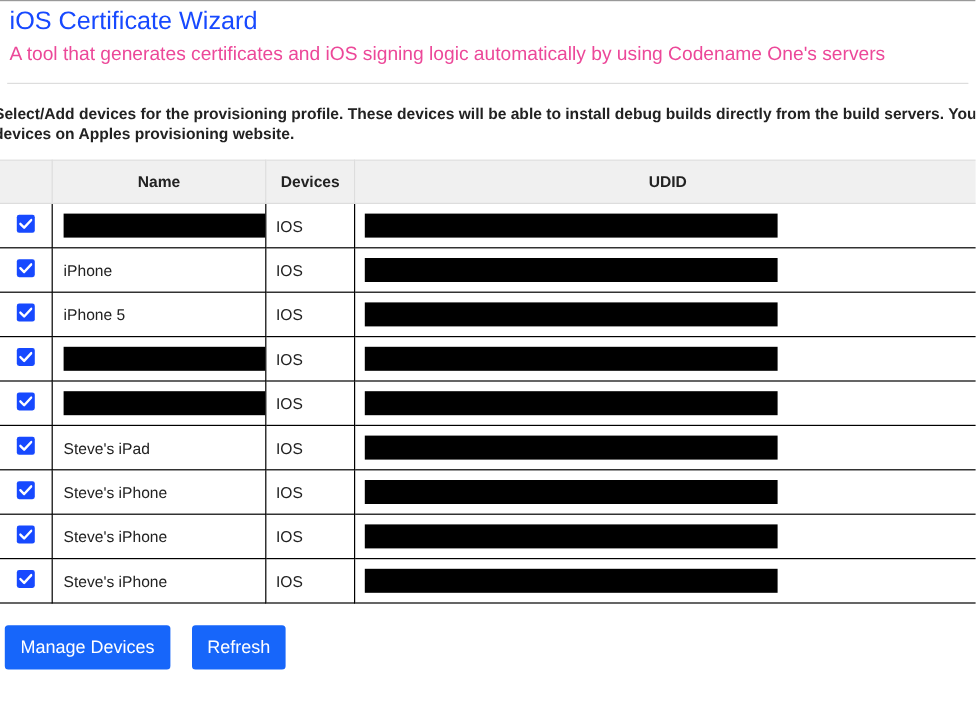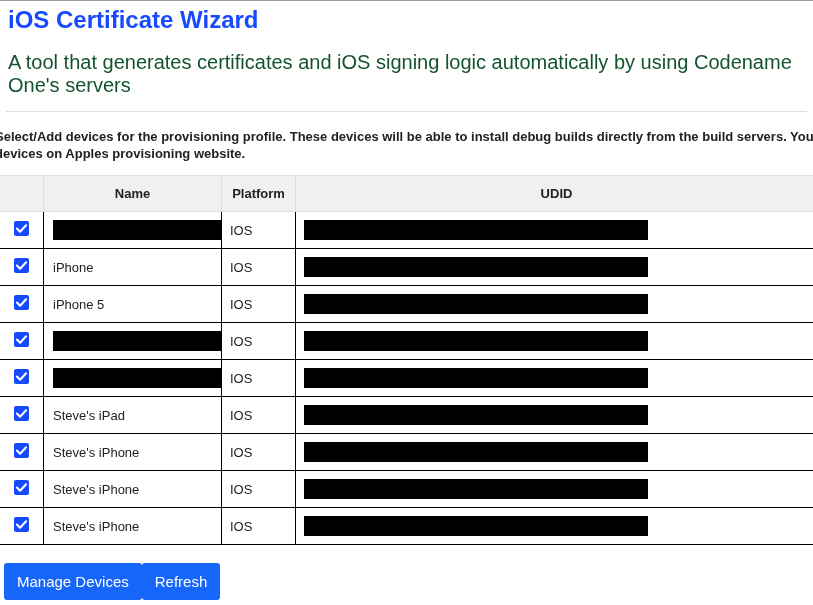--- a/index.html
+++ b/index.html
@@ -20,27 +20,27 @@
     .top-border {
       height: 1px;
       background: #999;
       width: 100%;
     }
     .header {
       padding: 5px 8px 14px 8px;
     }
     .title {
       color: #1749ff;
-      font-size: 24px;
-      font-weight: bold;
-      margin-bottom: 17px;
+      font-size: 21px;
+      font-weight: normal;
+      margin-bottom: 7px;
     }
     .subtitle {
-      color: #14532d;
-      font-size: 20px;
+      color: #ec4899;
+      font-size: 16px;
     }
     .divider {
       height: 1px;
       background: #ddd;
       margin: 0 6px;
     }
     .instructions {
       font-size: 13px;
       font-weight: bold;
       color: #222;
@@ -119,20 +119,21 @@
     }
     .redacted-udid {
       background: #000;
       width: 344px;
       height: 20px;
       display: block;
     }
     .button-row {
       padding: 18px 0 0 4px;
       display: flex;
+      gap: 18px;
     }
     .btn {
       background: #1766fa;
       color: #fff;
       border: none;
       padding: 10px 13px;
       font-size: 15px;
       border-radius: 3px;
       cursor: pointer;
       font-family: inherit;
@@ -155,21 +156,21 @@
 
 <div class="instructions">Select/Add devices for the provisioning profile. These devices will be able to install debug builds directly from the build servers. You must have a</div>
 <div class="instructions-line2">devices on Apples provisioning website.</div>
 
 <div class="table-container">
   <table>
     <thead>
       <tr>
         <th class="col-check"></th>
         <th class="col-name">Name</th>
-        <th class="col-platform">Platform</th>
+        <th class="col-platform">Devices</th>
         <th class="col-udid">UDID</th>
       </tr>
     </thead>
     <tbody id="table-body">
     <tr>
           <td class="col-check"><span class="checkbox"><svg viewBox="0 0 12 12">
                 <path d="M1 6 L4.5 9.5 L11 2.5" stroke="#fff" stroke-width="2.2" fill="none" stroke-linecap="round" stroke-linejoin="round"></path>
               </svg></span></td>
           <td class="col-name">
             <span class="redacted-name"></span>

